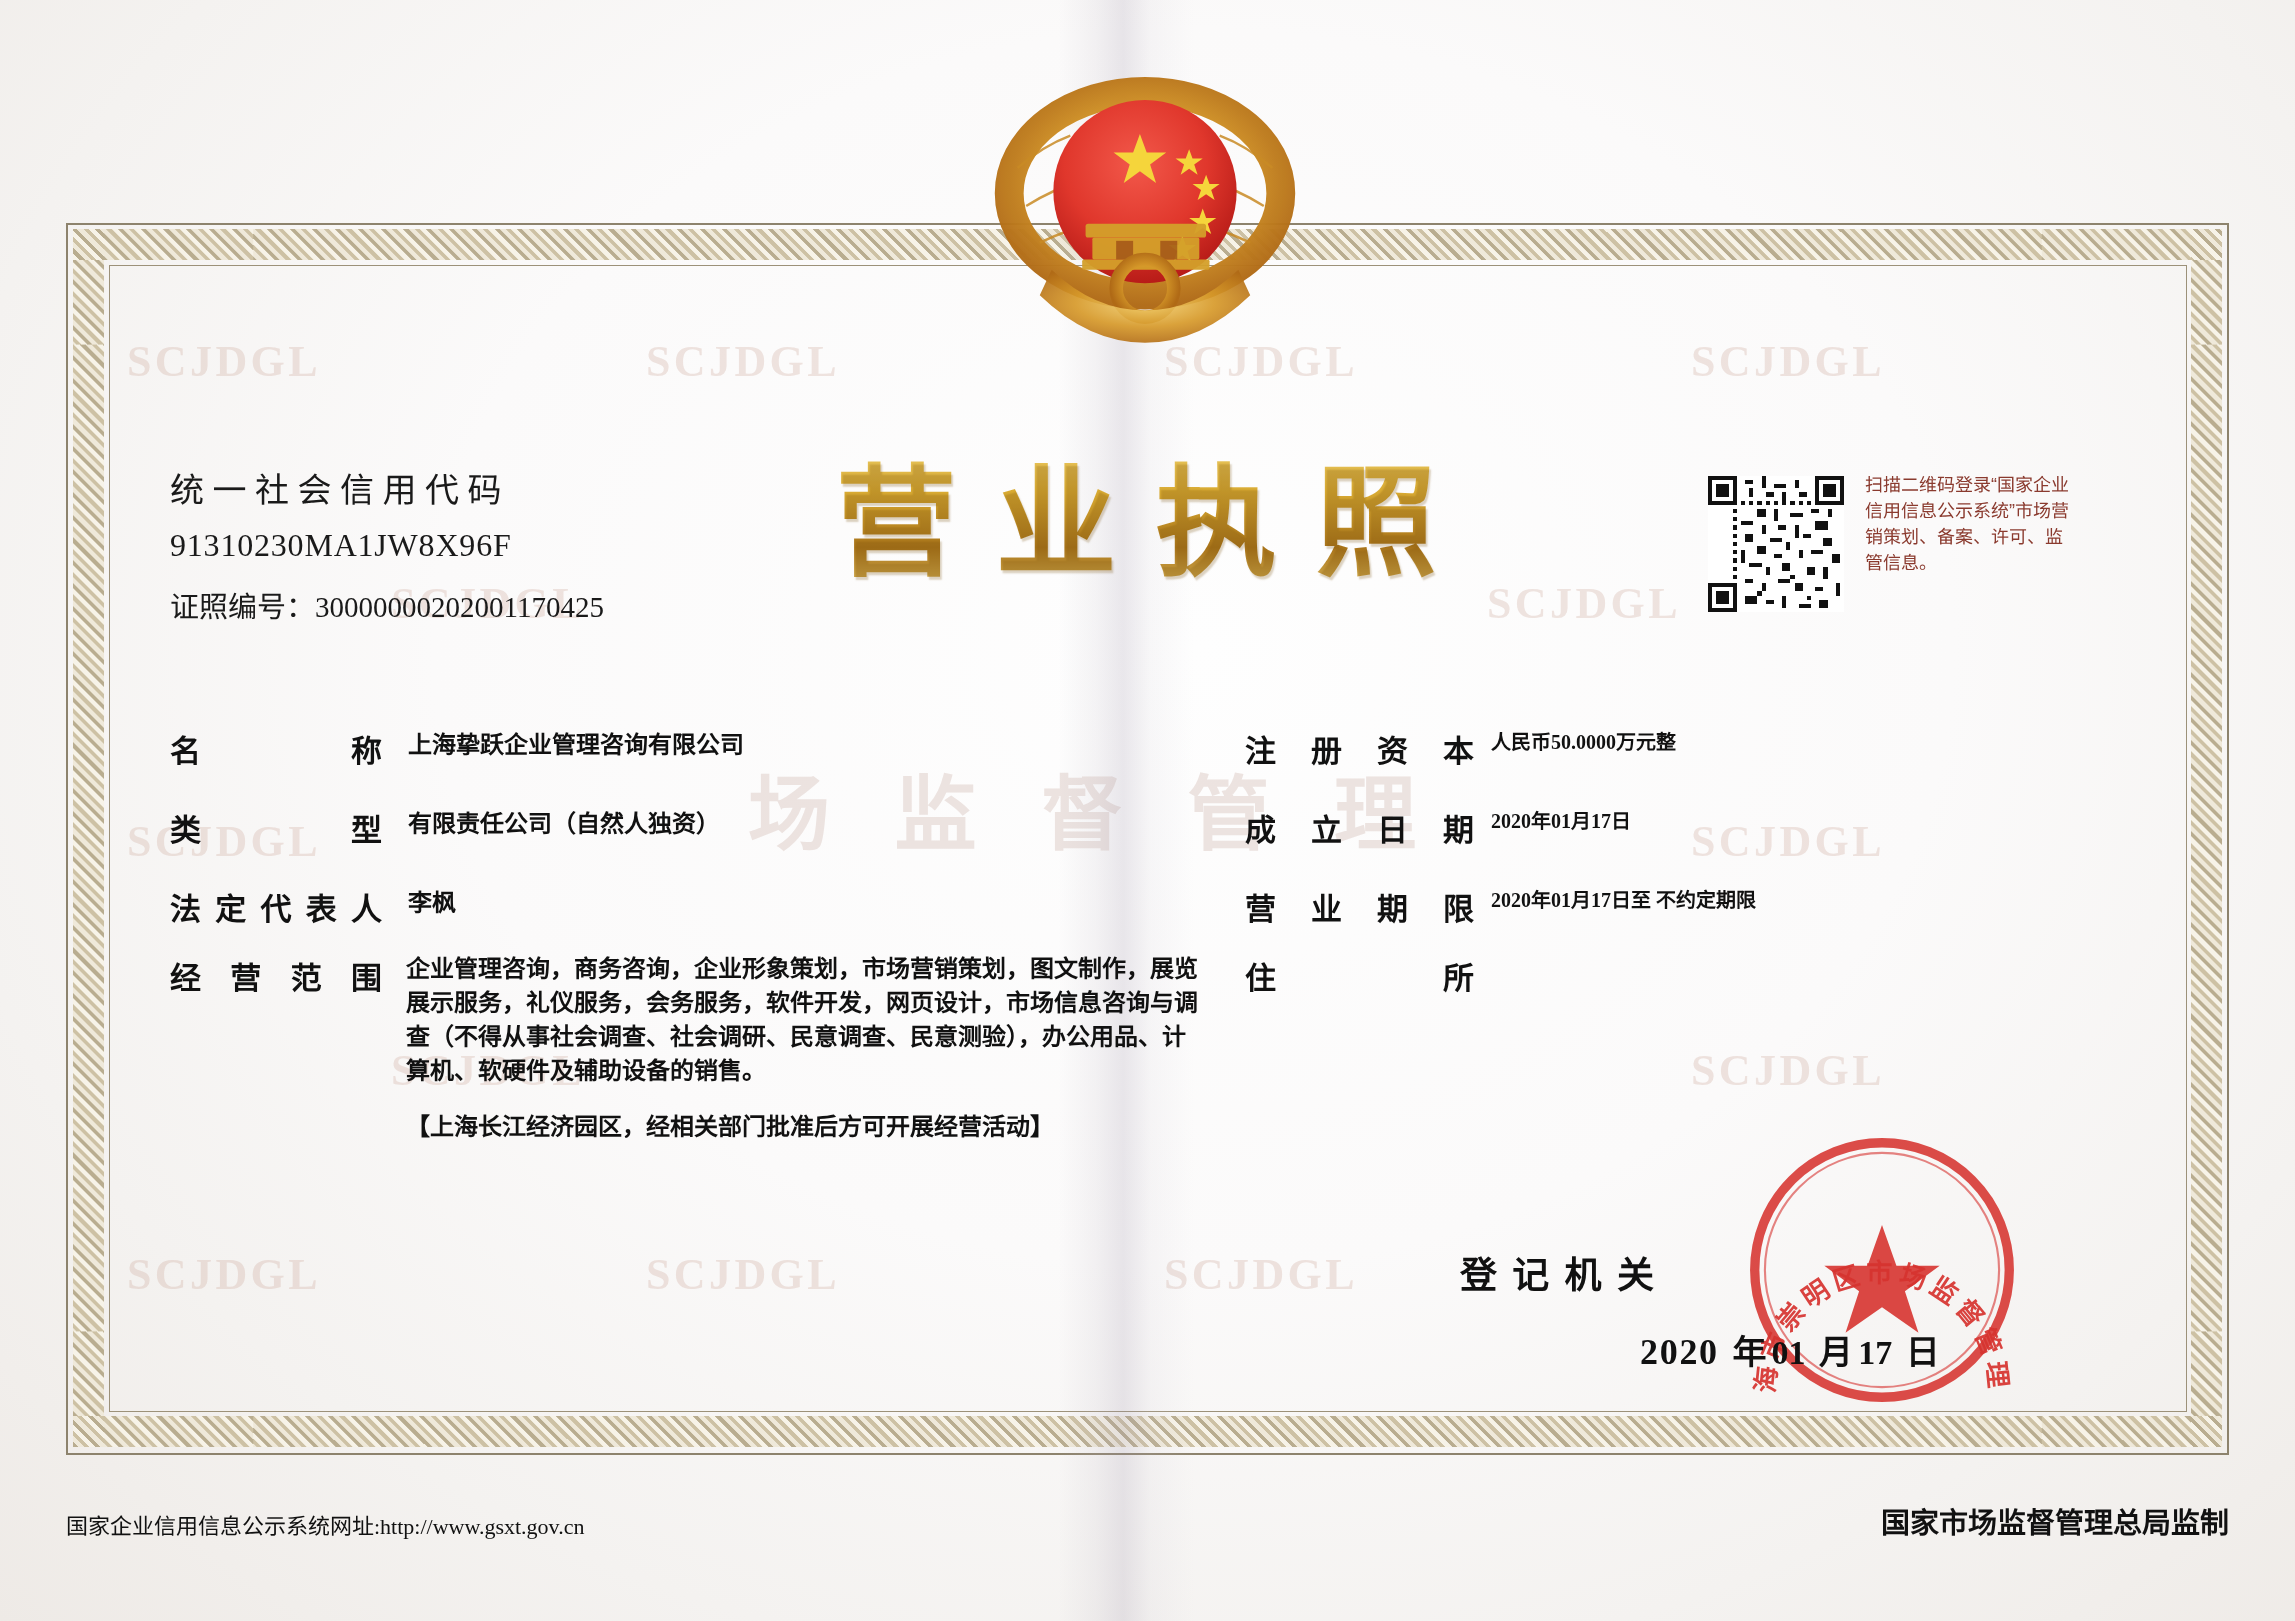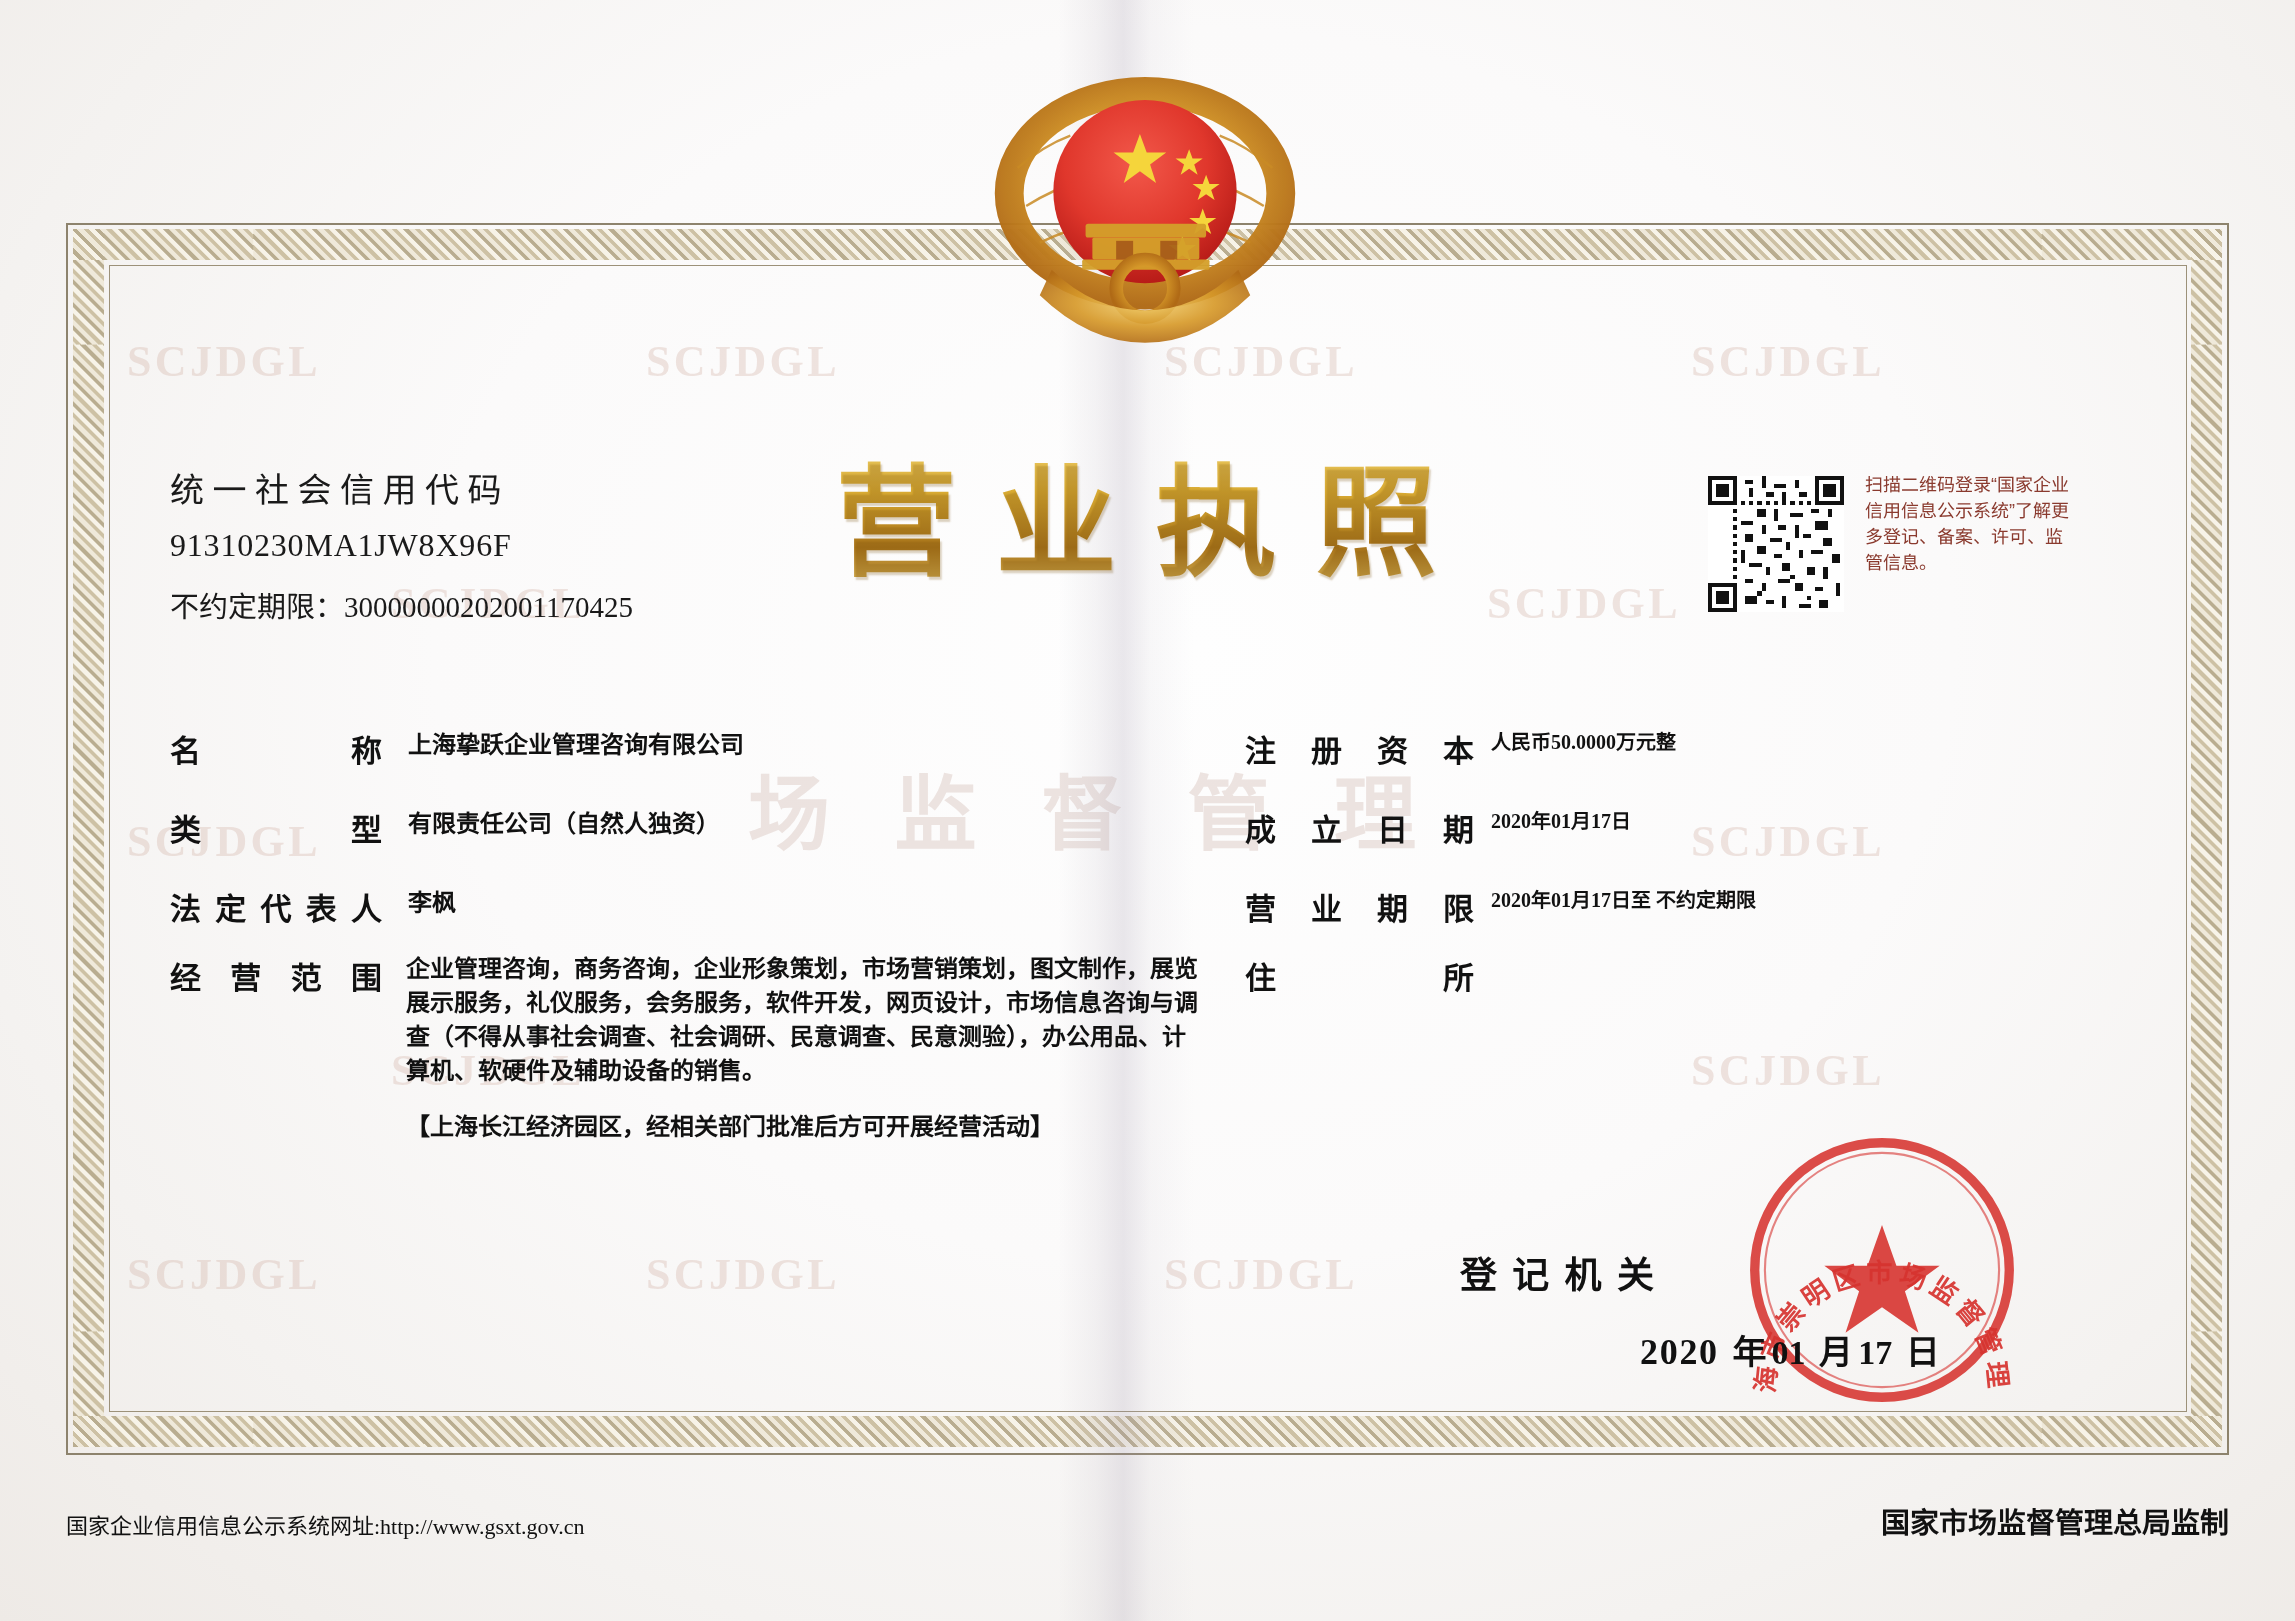--- a/index.html
+++ b/index.html
@@ -333,21 +333,21 @@
       <path d="M110 240 q50 48 110 48 q60 0 110 -48 l14 30 q-58 56 -124 56 q-66 0 -124 -56 z" opacity="0.92"></path>
     </g>
   </svg>
 
   <div id="title-main">营业执照</div>
 
   <div id="code-block">
     <div id="code-label">统一社会信用代码</div>
     <div id="code-value">91310230MA1JW8X96F</div>
     <div id="cert-no">
-      <span>不约定期限：</span><span>30000000202001170425</span>
+      <span>证照编号：</span><span>30000000202001170425</span>
     </div>
   </div>
 
   <svg id="qr-wrap" viewBox="0 0 33 33" shape-rendering="crispEdges">
     <rect width="33" height="33" fill="#ffffff"></rect>
     <g fill="#111111">
 
       <rect x="0" y="0" width="7" height="7"></rect>
         <rect x="1" y="1" width="5" height="5" fill="#fff"></rect>
         <rect x="2" y="2" width="3" height="3"></rect>
@@ -422,21 +422,21 @@
         <rect x="9" y="29" width="3" height="2"></rect>
         <rect x="14" y="30" width="2" height="1"></rect>
       <rect x="18" y="29" width="1" height="3"></rect>
         <rect x="22" y="31" width="3" height="1"></rect>
         <rect x="27" y="30" width="2" height="2"></rect>
       <rect x="12" y="28" width="1" height="1"></rect>
         <rect x="20" y="24" width="1" height="1"></rect>
         <rect x="24" y="29" width="1" height="1"></rect>
     </g>
   </svg>
-  <div id="qr-note">扫描二维码登录“国家企业信用信息公示系统”了解更多登记、备案、许可、监管信息。</div>
+  <div id="qr-note">扫描二维码登录“国家企业信用信息公示系统”市场营销策划、备案、许可、监管信息。</div>
 
   <div class="field-label" style="left:170px; top:726px;">
     <span class="lbl-spread-4">名　　称</span>
   </div>
   <div class="field-value" style="left:408px; top:728px; width:612px;">上海挚跃企业管理咨询有限公司</div>
 
   <div class="field-label" style="left:170px; top:805px;">
     <span class="lbl-spread-4">类　　型</span>
   </div>
   <div class="field-value" style="left:408px; top:807px; width:612px;">有限责任公司（自然人独资）</div>

